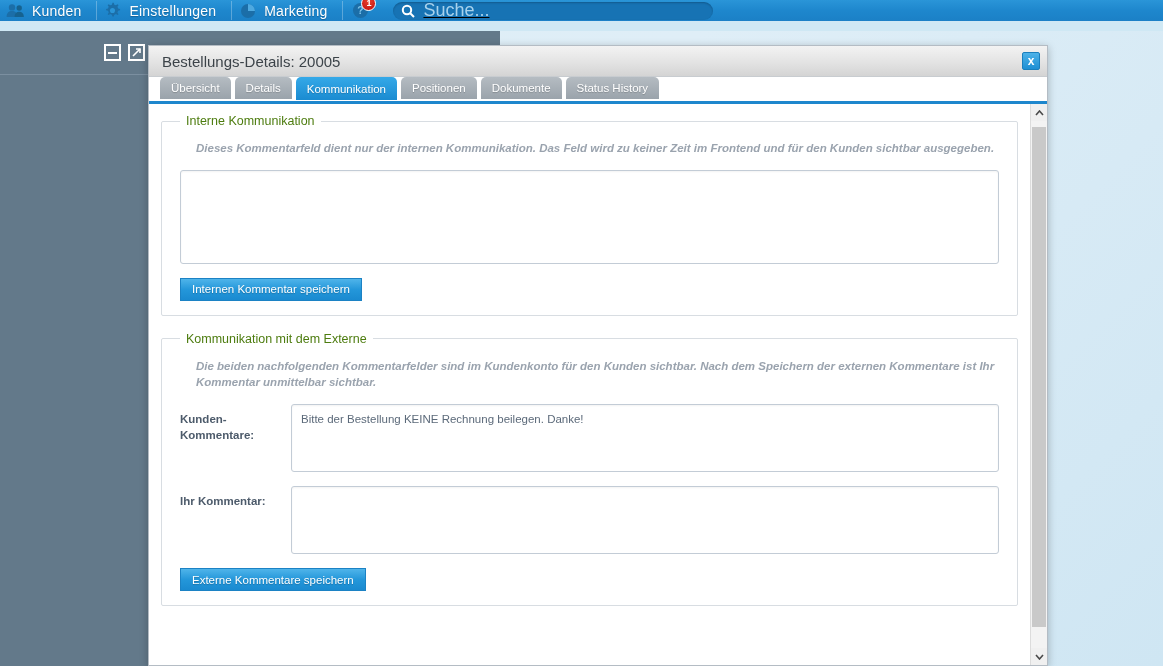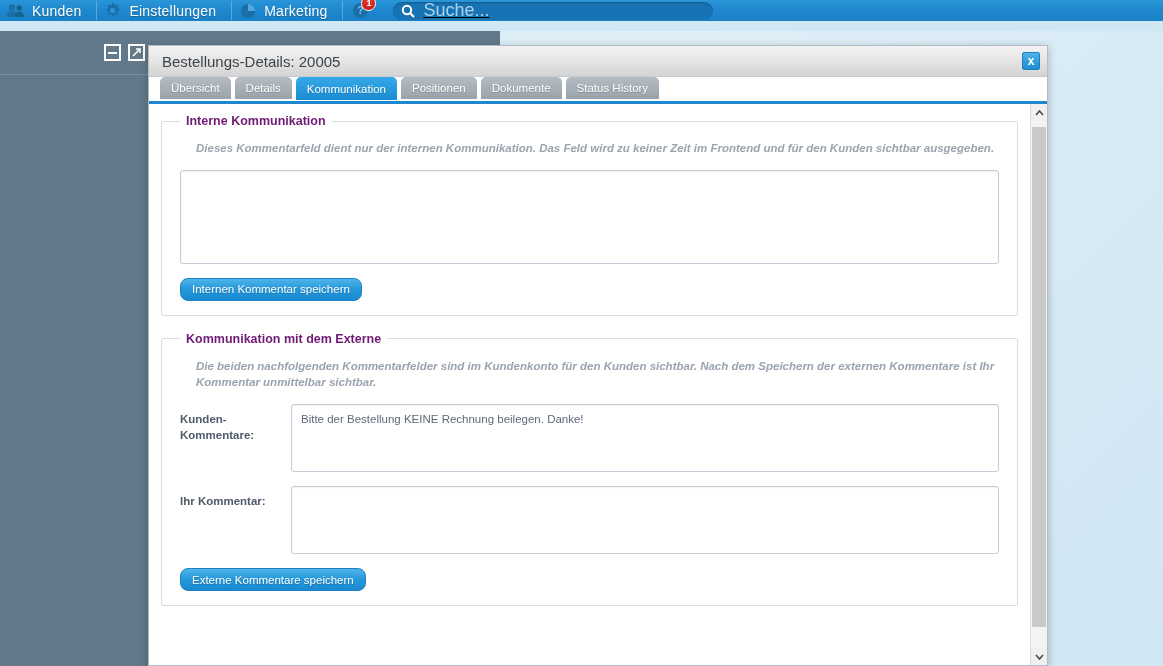--- a/index.html
+++ b/index.html
@@ -188,24 +188,23 @@
 
   fieldset.box {
     border: 1px solid #d8dde2;
     border-radius: 2px;
     margin: 0 0 16px 0;
     padding: 10px 14px 14px 14px;
     background: #ffffff;
   }
   fieldset.box legend {
     font-size: 12.5px;
-    color: #701a75;
+    color: #4d7c0f;
     padding: 0 6px;
     margin-left: 4px;
-    font-weight: bold;
   }
   .note {
     font-size: 11.5px;
     color: #9aa3ae;
     font-style: italic;
     line-height: 1.45;
     margin: 2px 0 13px 20px;
     font-weight: bold;
   }
   textarea.ta {
@@ -224,21 +223,21 @@
   }
   #internal-textarea { height: 94px; margin: 0 4px; width: calc(100% - 8px); }
 
   .btn-blue {
     display: inline-flex; align-items: center; justify-content: center;
     height: 23px;
     padding: 0 11px;
     margin-left: 4px;
     background: linear-gradient(to bottom, #4fb4ea 0%, #2497da 50%, #1a8ad0 100%);
     border: 1px solid #1c82c4;
-    border-radius: 8px;
+    border-radius: 0;
     color: #ffffff;
     font-size: 11.5px;
     font-family: "Liberation Sans", sans-serif;
     cursor: pointer;
     text-shadow: 0 1px 1px rgba(0,0,0,0.22);
     white-space: nowrap;
   }
   #internal-save-btn { margin-top: 14px; }
 
   .field-row {

